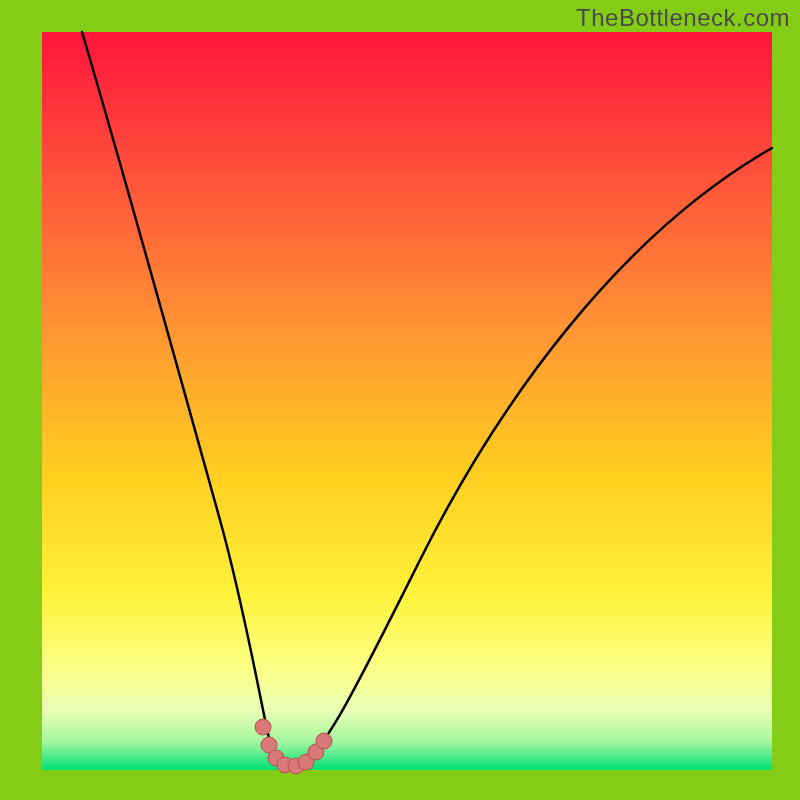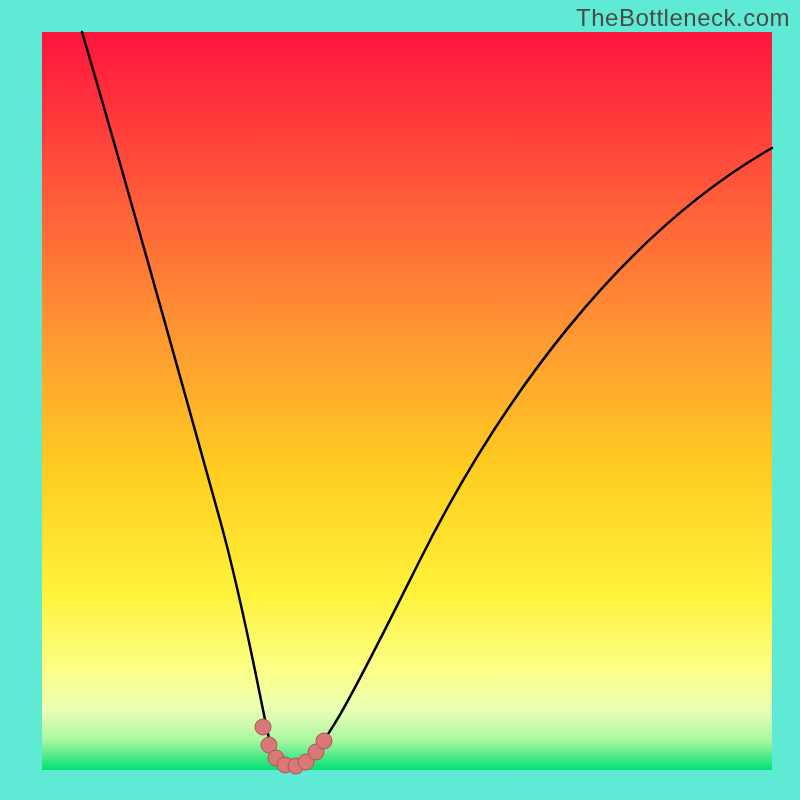--- a/index.html
+++ b/index.html
@@ -10,21 +10,21 @@
     background: #000;
     font-family: Arial, Helvetica, sans-serif;
     overflow: hidden;
   }
   .frame {
     position: absolute;
     top: 0;
     left: 0;
     width: 800px;
     height: 800px;
-    background: #5eead4;
+    background: #84cc16;
   }
   .watermark {
     position: absolute;
     top: 4px;
     right: 10px;
     color: #4a4a4a;
     font-size: 24px;
     font-weight: 500;
     letter-spacing: 0.5px;
   }

